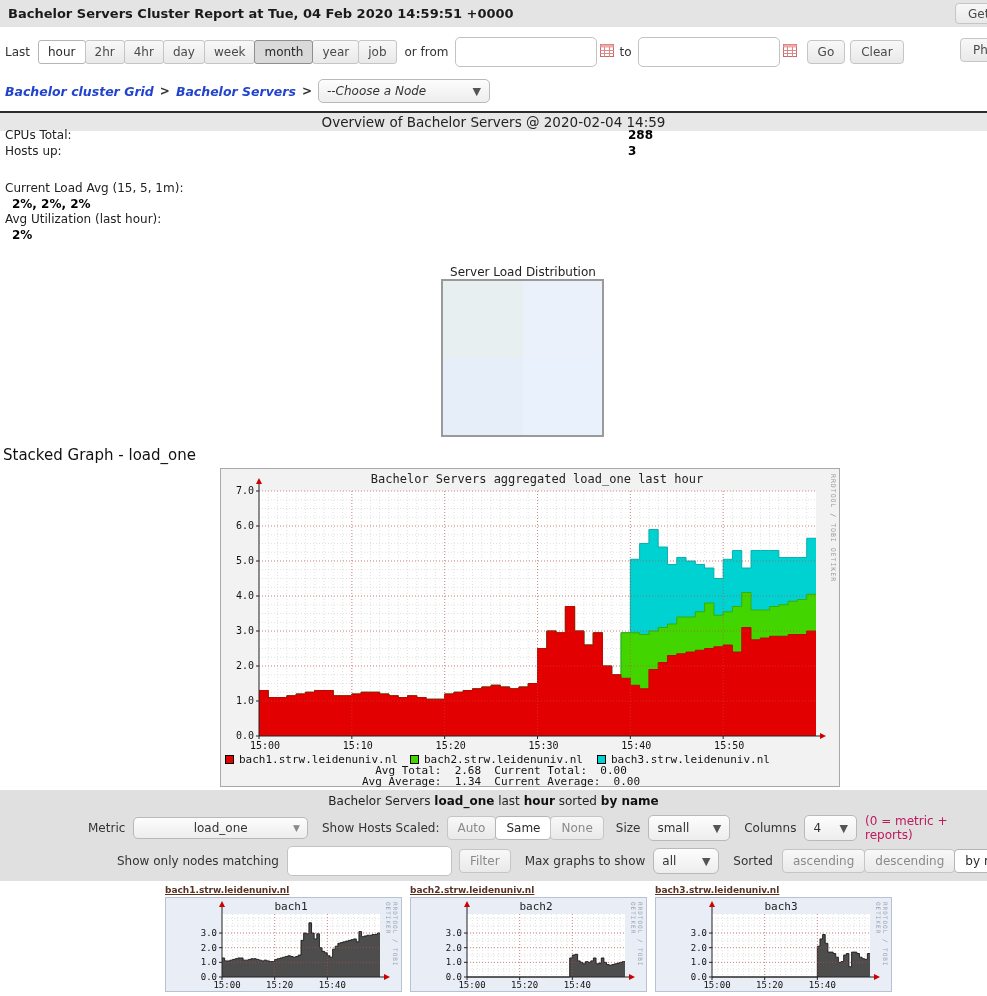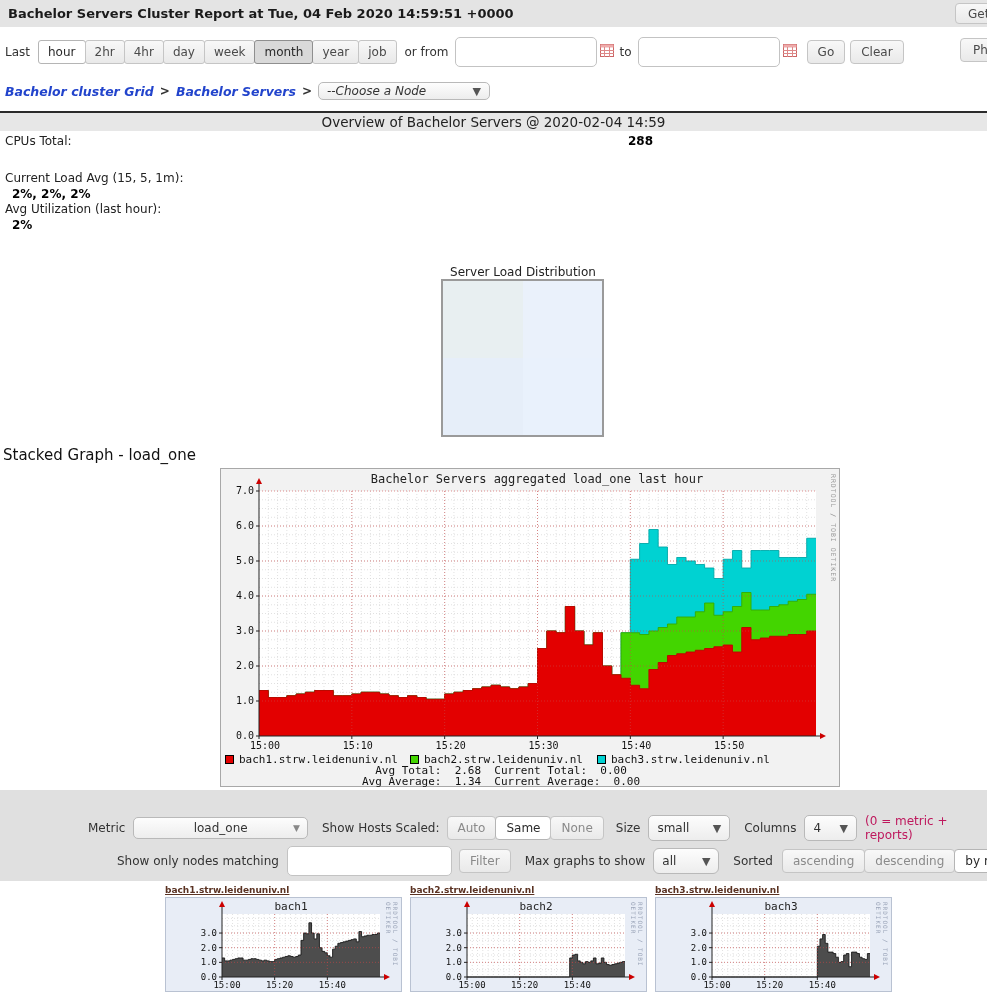--- a/index.html
+++ b/index.html
@@ -38,28 +38,28 @@
   .go-btn { margin-left:10px; }
   .clear-btn { margin-left:5px; }
 
   
   .breadcrumb { position:absolute; top:76px; left:0; width:987px; height:30px; display:flex; align-items:center; padding-left:5px;font-style:italic; }
   .breadcrumb a { color:#2244cc; font-weight:bold; font-size:12.5px; text-decoration:none; cursor:pointer; }
   .breadcrumb .sep { margin:0 6px; font-weight:bold; color:#333; }
   .select { display:inline-flex; align-items:center; justify-content:space-between;
     background:linear-gradient(#fdfdfd,#ededed); border:1px solid #b9b9b9; border-radius:5px;
     padding:0 8px; color:#333; cursor:pointer; }
-  .node-select { width:172px; height:18px; }
+  .node-select { width:172px; height:24px; }
   .select .chev { color:#555; font-size:11px; margin-left:6px; }
 
   
   .overview-bar { position:absolute; top:111px; left:0; width:987px; height:20px;
     background:#e7e7e7; border-top:2px solid #2b2b2b; text-align:center;
     font-size:13.5px; color:#222; line-height:18px; }
-  .stats { position:absolute; top:134px; left:0; width:987px; }
+  .stats { position:absolute; top:128px; left:0; width:987px; }
   .stat-row { position:relative; height:16px; }
   .stat-row .sl { position:absolute; left:5px; color:#222; }
   .stat-row .sv { position:absolute; left:628px; font-weight:bold; color:#000; }
   .stat-gap { height:21px; }
   .stat-val-indent { position:relative; height:15px; }
   .stat-val-indent .sv2 { position:absolute; left:12px; font-weight:bold; color:#000;text-align:right; }
 
   .pie-title { position:absolute; top:265px; left:433px; width:180px; text-align:center; color:#222; }
   .pie-box { position:absolute; top:279px; left:441px; width:163px; height:158px;
     border:2px solid #9a9a9a; background:#e8f0f8; }
@@ -171,20 +171,24 @@
     <span class="chev">▼</span>
   </span>
 </div>
 
 <div class="overview-bar">Overview of Bachelor Servers @ 2020-02-04 14:59</div>
 
 <div class="stats">
   <div class="stat-row">
     <span class="sl">CPUs Total:</span>
     <span class="sv">288</span>
+  </div>
+  <div class="stat-row">
+    <span class="sl">Hosts up:</span>
+    <span class="sv">3</span>
   </div>
   <div class="stat-gap"></div>
   <div class="stat-row">
     <span class="sl">Current Load Avg (15, 5, 1m):</span>
   </div>
   <div class="stat-val-indent">
     <span class="sv2">2%, 2%, 2%</span>
   </div>
   <div class="stat-row">
     <span class="sl">Avg Utilization (last hour):</span>
@@ -358,20 +362,28 @@
         <span class="sw" style="background: rgb(0, 210, 210);"></span>
         <span>bach3.strw.leidenuniv.nl</span>
       </span>
   </div>
   <div class="gstat" style="top:295px">Avg Total:  2.68  Current Total:  0.00</div>
   <div class="gstat" style="top:306px">Avg Average:  1.34  Current Average:  0.00</div>
   <div class="watermark">RRDTOOL / TOBI OETIKER</div>
 </div>
 
 <div class="controls">
+  <div class="ctl-summary">
+    <span>Bachelor Servers</span>
+    <b>load_one</b>
+    <span>last</span>
+    <b>hour</b>
+    <span>sorted</span>
+    <b>by name</b>
+  </div>
   <div class="ctl-row2">
     <span class="ctl-lbl">Metric</span>
     <span class="select metric-select">
       <span>load_one</span>
       <span class="chev">▼</span>
     </span>
     <span class="ctl-lbl" style="margin-left:14px">Show Hosts Scaled:</span>
     <span class="group3" style="margin-left:8px">
       <button class="btn dim">Auto</button>
       <button class="btn selected">Same</button>

